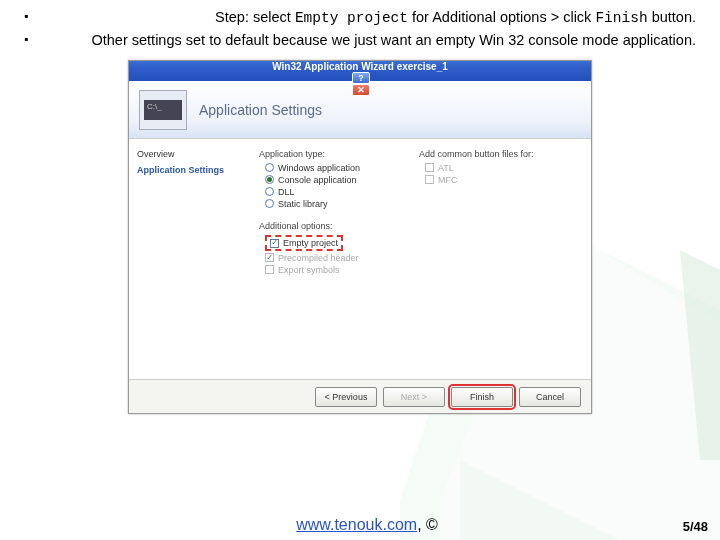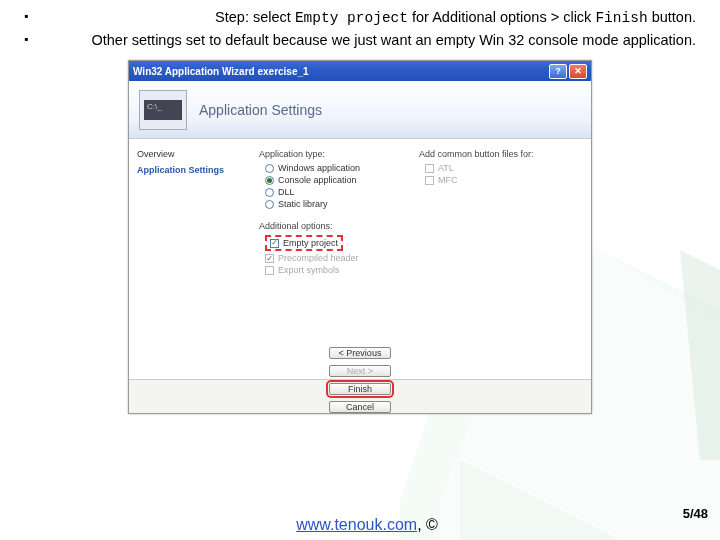--- a/index.html
+++ b/index.html
@@ -12,57 +12,57 @@
   
   .title { font-size: 28px; text-align: center; font-weight: 400; margin-bottom: 6px; }
   
   .bullets { list-style: none; font-size: 14.5px; line-height: 1.35; text-align: right; }
   .bullets li { position: relative; padding-left: 18px; margin-bottom: 2px; }
   .bullets li::before { content: "▪"; position: absolute; left: 0; top: 0; font-size: 12px; }
   .mono { font-family: "Courier New", monospace; }
   
   .wizard { width: 464px; margin: 10px auto 0; border: 1px solid #999; background: #fff; font-size: 9px; box-shadow: 0 0 2px rgba(0,0,0,.3); }
   
-  .tb { height: 20px; background: linear-gradient(180deg,#3a6ed5 0%,#2d5bc7 40%,#2351bc 100%); display: flex; align-items: center; padding: 0 4px; color: #fff; font-weight: bold; font-size: 10px; }
+  .tb { height: 20px; background: linear-gradient(180deg,#3a6ed5 0%,#2d5bc7 40%,#2351bc 100%); display: flex; align-items: center; padding: 0 4px; color: #fff; font-weight: bold; font-size: 10px; flex-direction: column; }
   .tb-title { flex: 1; }
   .tb-btn { width: 18px; height: 15px; margin-left: 2px; border: 1px solid #fff; border-radius: 2px; display: flex; align-items: center; justify-content: center; font-size: 9px; }
   .tb-help { background: linear-gradient(180deg,#7ea8f0,#3a6ed5); }
   .tb-close { background: linear-gradient(180deg,#f07a6a,#d84a2f); }
   
   .hdr { height: 58px; background: linear-gradient(180deg,#fff 0%,#eef3fb 70%,#d8e3f5 100%); display: flex; align-items: center; padding: 6px 10px; border-bottom: 1px solid #ccc; }
   .hdr-icon { width: 48px; height: 40px; background: #e8ecf5; border: 1px solid #aab; display: flex; align-items: center; justify-content: center; margin-right: 12px; }
   .hdr-icon-inner { width: 38px; height: 20px; background: #445; color: #ccc; font-size: 8px; padding: 2px 3px; }
   .hdr-title { font-size: 14px; color: #5a6b8a; }
   
   .body { display: flex; min-height: 240px; }
   .nav { width: 118px; padding: 10px 8px; font-size: 9px; color: #333; }
   .nav-item { margin-bottom: 6px; cursor: default; }
   .nav-active { color: #2a55a8; font-weight: bold; }
   
   .content { flex: 1; padding: 10px 12px; font-size: 9px; color: #333; display: flex; }
   .col { flex: 1; }
   .grp-title { margin-bottom: 4px; color: #444; }
-  .opt { display: flex; align-items: flex-end; margin: 2px 0; gap: 4px; padding-left: 6px; }
+  .opt { display: flex; align-items: flex-start; margin: 2px 0; gap: 4px; padding-left: 6px; }
   .opt.disabled { color: #aaa; }
   .radio { width: 9px; height: 9px; border-radius: 50%; border: 1px solid #5a7aa8; background: #fff; display: inline-flex; align-items: center; justify-content: center; flex-shrink: 0; }
   .radio.sel::after { content: ""; width: 5px; height: 5px; border-radius: 50%; background: #2a7a2a; }
   .check { width: 9px; height: 9px; border: 1px solid #5a7aa8; background: #fff; display: inline-flex; align-items: center; justify-content: center; flex-shrink: 0; font-size: 8px; line-height: 1; color: #2a7a2a; }
   .check.disabled { border-color: #bbb; }
   .check.sel::after { content: "✓"; }
   .hl-red { border: 2px dashed #d33; padding: 1px 3px; display: inline-flex; align-items: center; gap: 4px; }
   .sep { height: 10px; }
   
-  .btns { height: 34px; border-top: 1px solid #ccc; display: flex; align-items: center; justify-content: flex-end; padding: 0 10px; gap: 6px; background: #f4f4f0; flex-direction: column; }
+  .btns { height: 34px; border-top: 1px solid #ccc; display: flex; align-items: center; justify-content: flex-end; padding: 0 10px; gap: 6px; background: #f4f4f0; }
   .btn { min-width: 62px; height: 20px; border: 1px solid #888; background: linear-gradient(180deg,#fefefe,#e6e6e0); font-size: 9px; display: flex; align-items: center; justify-content: center; border-radius: 2px; color: #333; }
   .btn.disabled { color: #aaa; }
   .btn-hl { outline: 2px solid #d33; outline-offset: 1px; }
   
   .footer { position: absolute; bottom: 6px; left: 7px; width: 100%; text-align: center; font-size: 16px; z-index: 2; }
   .footer a { color: #2a55c8; text-decoration: underline; }
-  .pagenum { position: absolute; bottom: 19px; right: 12px; font-size: 13px; font-weight: bold; z-index: 2; }
+  .pagenum { position: absolute; bottom: 6px; right: 12px; font-size: 13px; font-weight: bold; z-index: 2; }
 </style>
 </head>
 <body>
 
 <div class="bg-decor">
 <svg viewBox="0 0 400 500">
       <polygon points="100,0 400,150 400,500 0,500 0,300" fill="#d9f0e0"></polygon>
       <polygon points="150,20 380,160 380,480 40,480 40,300" fill="#e8f7ed"></polygon>
       <polygon points="280,50 400,110 400,260 300,260" fill="#5aa870" opacity="0.5"></polygon>
       <polygon points="60,260 260,360 260,500 60,500" fill="#cce8d4"></polygon>

